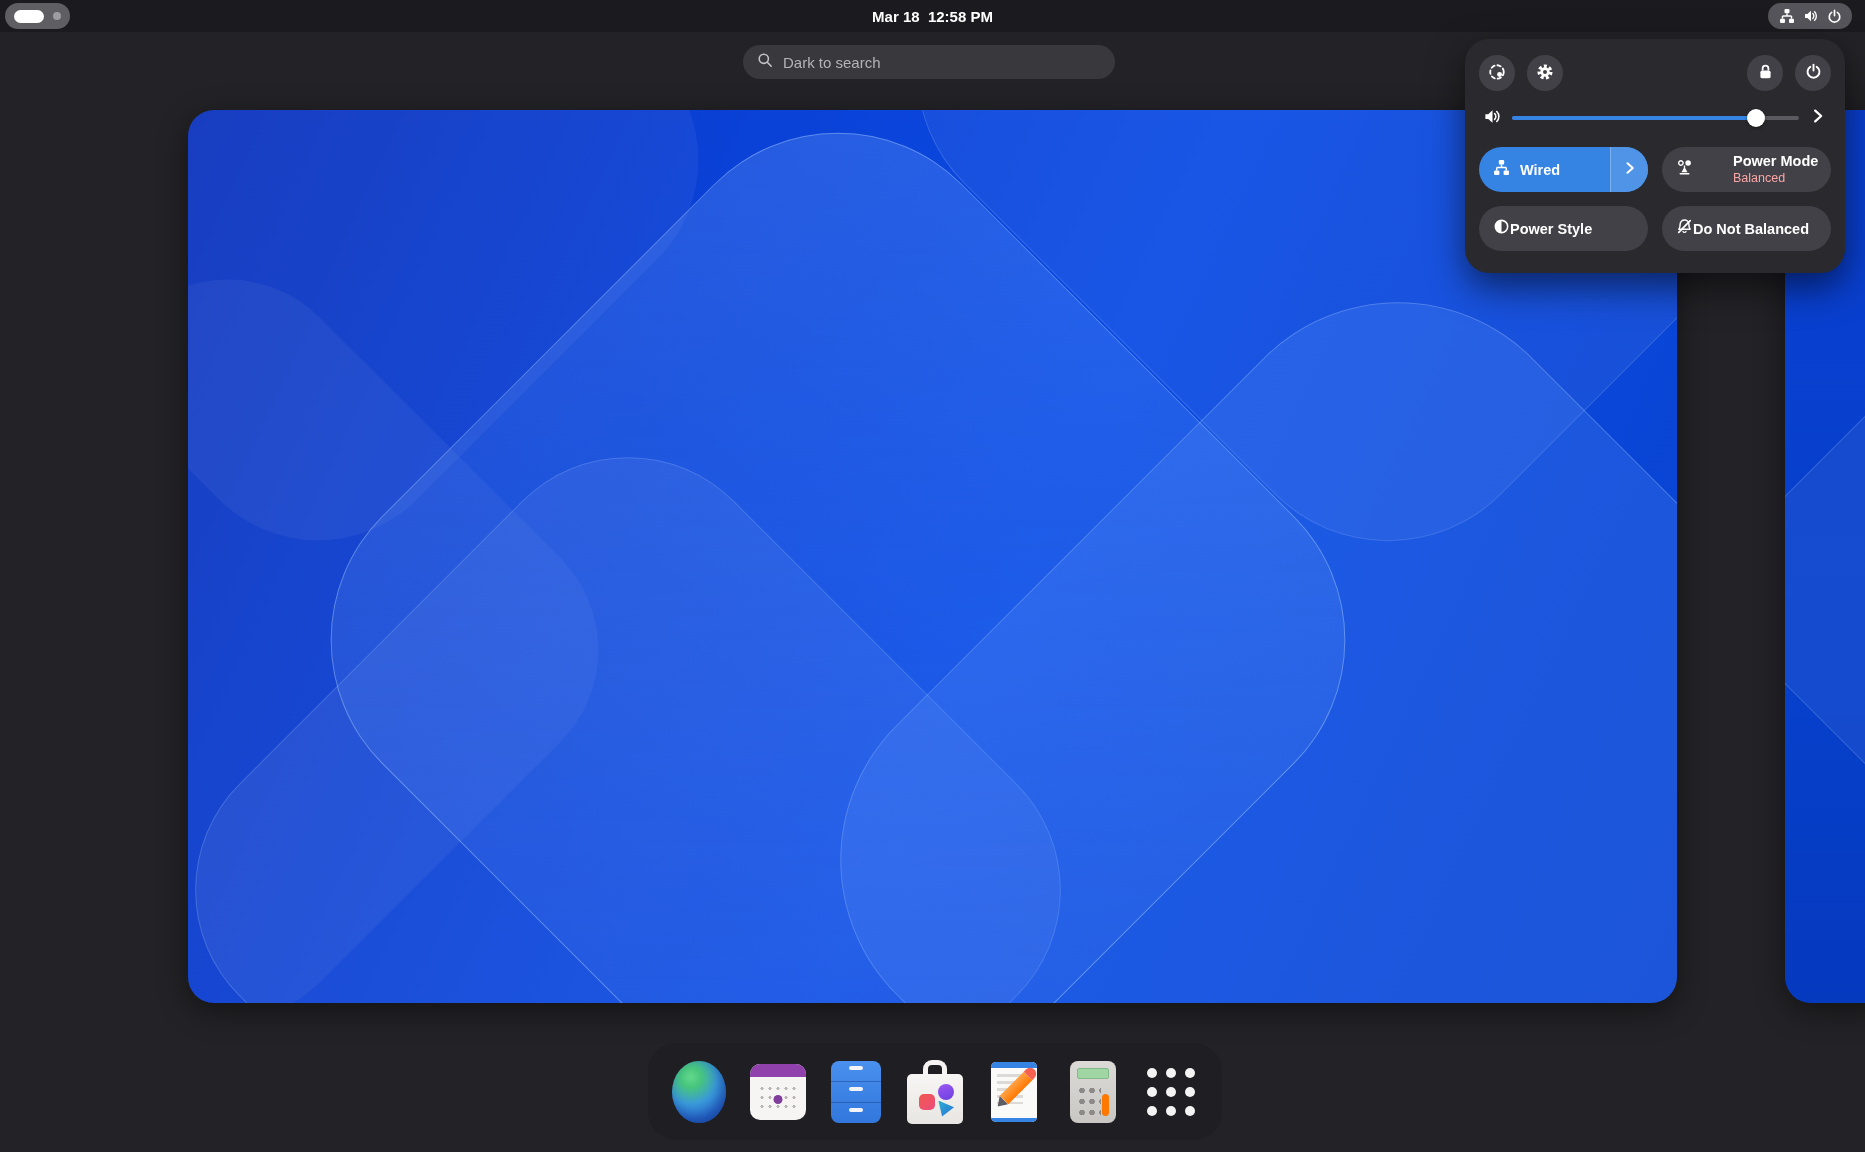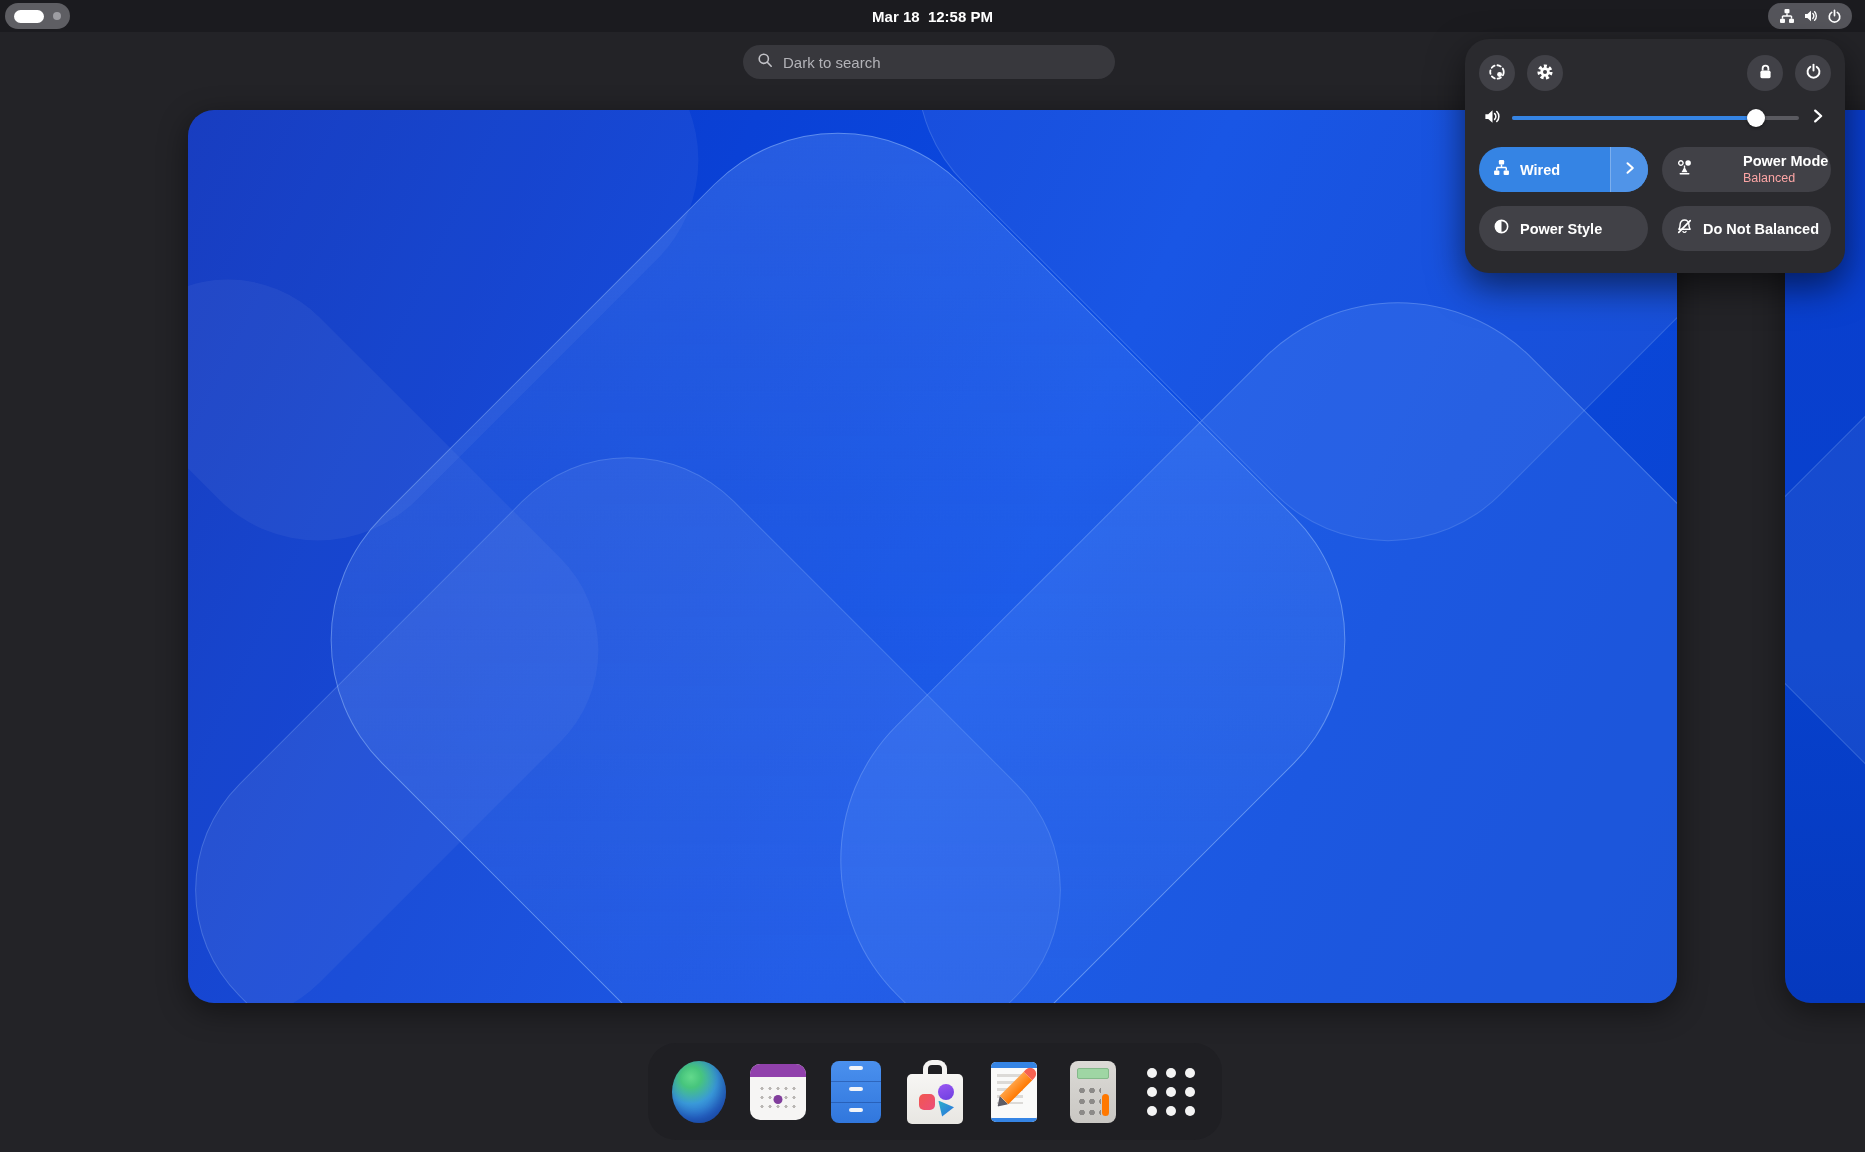--- a/index.html
+++ b/index.html
@@ -87,21 +87,21 @@
   }
   .qs-row2 { height:30px; margin-top:12px; display:flex; align-items:center; gap:10px; padding:0 4px; }
   .qs-slider { flex:1; position:relative; height:18px; cursor:pointer; }
   .qs-track { position:absolute; left:0; right:0; top:7px; height:4px; border-radius:2px; background:#5a5a60; }
   .qs-fill  { position:absolute; left:0; top:7px; height:4px; border-radius:2px; background:#3584e4; }
   .qs-knob  { position:absolute; top:0; width:18px; height:18px; border-radius:50%;
               background:#fff; box-shadow:0 1px 3px rgba(0,0,0,0.5); }
   .qs-tiles { display:flex; gap:14px; margin-top:14px; }
   .tile {
     width:169px; height:45px; border-radius:23px; background:#414147;
-    display:flex; align-items:center; padding:0 0 0 14px; gap:10px;
+    display:flex; align-items:center; padding:0 0 0 14px; 
     cursor:pointer; overflow:hidden;
   }
   .tile .lbl { font-size:14.5px; font-weight:700; color:#fff; }
   .tile .sub { font-size:12.5px; font-weight:400; color:#fca5a5; margin-top:1px; }
   .tile-active { background:#3584e4; padding:0; }
   .tile-active .main { flex:1; display:flex; align-items:center; gap:10px; padding-left:14px; height:100%; }
   .tile-arrow {
     width:38px; height:100%; background:#5094e8;
     border-left:1px solid rgba(255,255,255,0.25);
     display:flex; align-items:center; justify-content:center; cursor:pointer;

